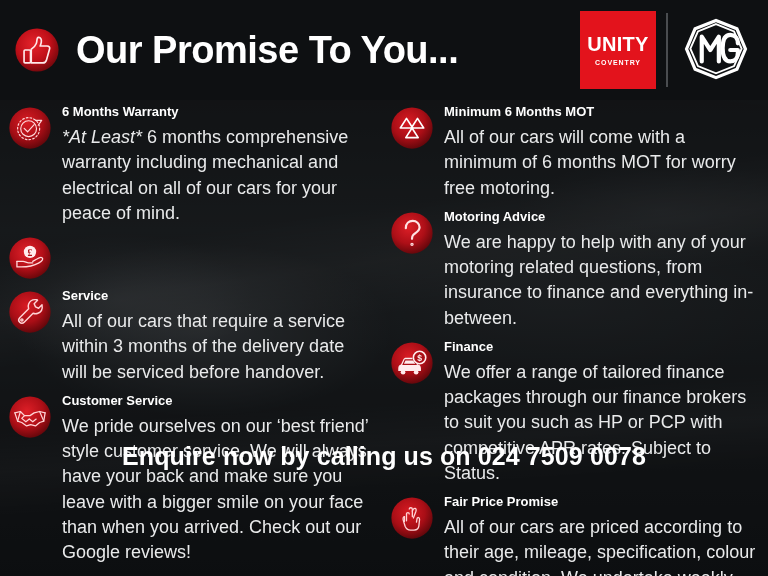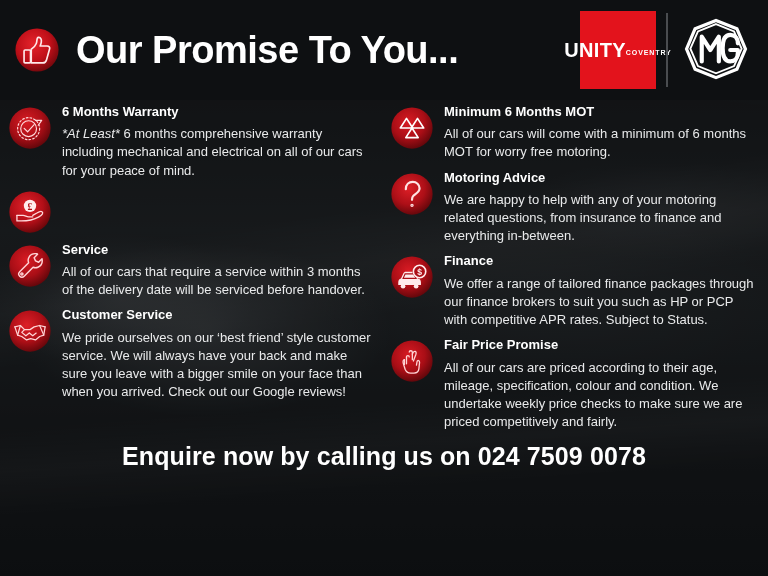--- a/index.html
+++ b/index.html
@@ -81,21 +81,21 @@
     margin-left: auto;
     margin-right: 14px;
     display: flex;
     align-items: center;
     height: 78px;
   }
   .unity-logo {
     width: 76px; height: 78px;
     background: #e3131c;
     display: flex;
-    flex-direction: row;
+    flex-direction: column;
     align-items: center;
     justify-content: center;
   }
   .unity-main {
     font-size: 20px;
     font-weight: bold;
     letter-spacing: 0.3px;
     color: #ffffff;
     line-height: 1;
   }
@@ -141,21 +141,21 @@
     min-width: 0;
   }
   .item-heading {
     font-size: 13px;
     font-weight: bold;
     color: #ffffff;
     line-height: 1.25;
     margin-bottom: 5px;
   }
   .item-text {
-    font-size: 13px;
+    font-size: 18px;
     color: #e9eaeb;
     line-height: 1.40;
   }
   .item-text em { font-style: italic; font-weight: normal; }
 
   
   .footer {
     position: absolute;
     left: 0; bottom: 0;
     width: 768px;

